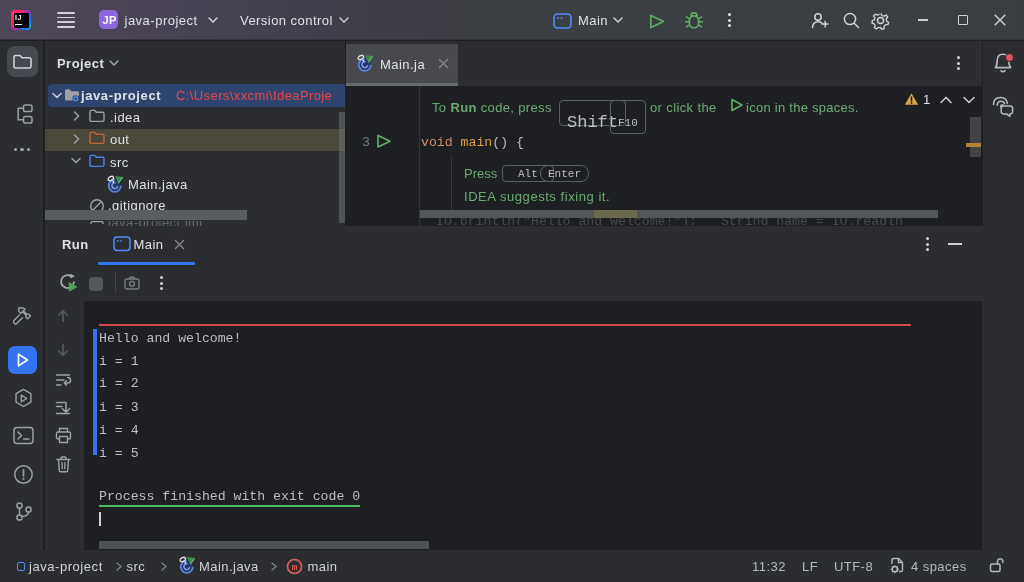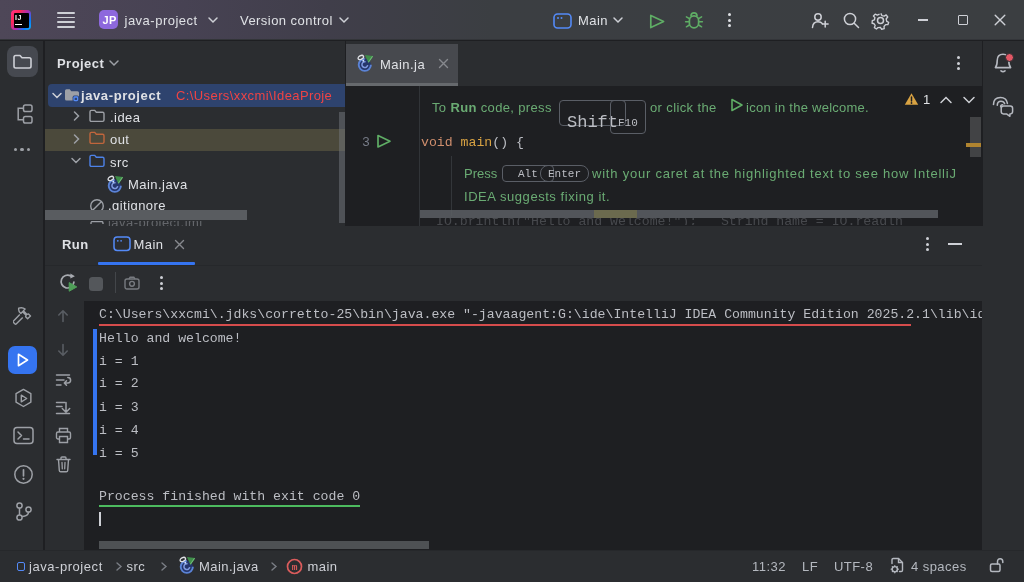--- a/index.html
+++ b/index.html
@@ -247,21 +247,21 @@
   <div class="abs" style="left:419px;top:86px;width:1px;height:140px;background:#313438;"></div>
   <div class="abs" style="left:451px;top:156px;width:1px;height:60px;background:#33363A;"></div>
 
   <div class="abs" style="left:432px;top:100px;height:18px;color:#6AAB73;font-size:13px;letter-spacing:0.35px;font-family:'Liberation Sans',sans-serif;white-space:nowrap;">To <b>Run</b> code, press</div>
   <div class="abs" style="left:559px;top:99.5px;height:17px;padding:12px 7px;border:1px solid #5A5E66;border-radius:4px;color:#BCBEC4;font-family:'Liberation Mono',monospace;font-size:17px;">Shift</div>
   <div class="abs" style="left:610px;top:99.5px;height:17px;padding:16px 7px;border:1px solid #5A5E66;border-radius:4px;color:#BCBEC4;font-family:'Liberation Mono',monospace;font-size:11px;">F10</div>
   <div class="abs" style="left:650px;top:100px;height:18px;color:#6AAB73;font-size:13px;letter-spacing:0.38px;font-family:'Liberation Sans',sans-serif;white-space:nowrap;">or click the</div>
   <svg class="abs" style="left:729px;top:97px" width="16" height="16">
       <path d="M3 2.5 L13 8 L3 13.5 Z" stroke="#5FAD65" stroke-width="1.6" fill="none" stroke-linejoin="round"></path>
     </svg>
-  <div class="abs" style="left:746px;top:100px;height:18px;color:#6AAB73;font-size:13px;letter-spacing:0.26px;font-family:'Liberation Sans',sans-serif;white-space:nowrap;">icon in the welcome.</div>
+  <div class="abs" style="left:746px;top:100px;height:18px;color:#6AAB73;font-size:13px;letter-spacing:0.26px;font-family:'Liberation Sans',sans-serif;white-space:nowrap;">icon in the spaces.</div>
 
   <svg class="abs" style="left:904px;top:92px" width="15" height="14">
     <path d="M7.5 1.2 L14.2 12.8 H0.8 Z" fill="#D9A343"></path>
     <path d="M7.5 5 V9" stroke="#1E1F22" stroke-width="1.5" stroke-linecap="round"></path>
     <circle cx="7.5" cy="11" r="0.9" fill="#1E1F22"></circle>
   </svg>
   <div class="abs ui" style="left:923px;top:92px;color:#DFE1E5;">1</div>
   <svg class="abs" style="left:939px;top:96px" width="14" height="9">
       <path d="M2 6.5 L7 1.5 L12 6.5" stroke="#CED0D6" stroke-width="1.5" fill="none" stroke-linecap="round"></path>
     </svg>
@@ -271,21 +271,20 @@
 
   <div class="abs mono" style="left:362px;top:135px;color:#767B87;">3</div>
   <svg class="abs" style="left:375px;top:132.5px" width="18" height="17">
       <path d="M3 2.5 L15 8.2 L3 13.9 Z" stroke="#5FAD65" stroke-width="1.7" fill="none" stroke-linejoin="round"></path>
     </svg>
   <div class="abs mono" style="left:421px;top:135px;white-space:pre;"><span style="color:#CF8E6D">void</span> <span style="color:#D9A343">main</span><span style="color:#BCBEC4">() {</span></div>
 
   <div class="abs" style="left:464px;top:166px;height:16px;color:#6AAB73;font-size:13px;font-family:'Liberation Sans',sans-serif;white-space:nowrap;">Press</div>
   <div class="abs" style="left:502px;top:165px;height:17px;padding:2px 15px;border:1px solid #5A5E66;border-radius:4px;color:#BCBEC4;font-family:'Liberation Mono',monospace;font-size:11px;">Alt</div>
   <div class="abs" style="left:540px;top:165px;height:17px;padding:2px 7px;border:1px solid #5A5E66;border-radius:8px;color:#BCBEC4;font-family:'Liberation Mono',monospace;font-size:11px;">Enter</div>
-  <div class="abs" style="left:592px;top:166px;height:16px;color:#6AAB73;font-size:13px;letter-spacing:0.78px;font-family:'Liberation Sans',sans-serif;white-space:nowrap;">with your caret at the highlighted text to see how IntelliJ</div>
   <div class="abs" style="left:464px;top:189px;height:16px;color:#6AAB73;font-size:13px;letter-spacing:0.55px;font-family:'Liberation Sans',sans-serif;white-space:nowrap;">IDEA suggests fixing it.</div>
 
   <div class="abs" style="left:436px;top:218px;width:480px;height:7px;overflow:hidden;">
     <div class="mono" style="position:absolute;left:0;top:-4px;color:#7E8187;opacity:0.42;white-space:pre;">IO.println("Hello and welcome!");   String name = IO.readln</div>
   </div>
 
   <div class="abs" style="left:420px;top:210px;width:518px;height:8px;background:rgba(92,95,100,0.85);"></div>
   <div class="abs" style="left:594px;top:210px;width:43px;height:8px;background:#6B6A4E;"></div>
 
   <div class="abs" style="left:970px;top:117px;width:11px;height:40px;background:rgba(255,255,255,0.16);"></div>
@@ -347,21 +346,20 @@
   <svg class="abs" style="left:55px;top:427px" width="17" height="17">
     <path d="M4.5 5 V1.5 H12.5 V5" stroke="#9DA0A6" stroke-width="1.4" fill="none"></path>
     <rect x="1.5" y="5" width="14" height="7" rx="1.5" stroke="#9DA0A6" stroke-width="1.4" fill="none"></rect>
     <path d="M4.5 9.5 H12.5 V15.5 H4.5 Z" stroke="#9DA0A6" stroke-width="1.4" fill="#2B2D30"></path>
   </svg>
   <svg class="abs" style="left:56px;top:456px" width="15" height="17">
     <path d="M1 3.5 H14 M5 3.5 V2 Q5 1 6 1 H9 Q10 1 10 2 V3.5 M2.5 3.5 L3.3 14.5 Q3.4 15.8 4.7 15.8 H10.3 Q11.6 15.8 11.7 14.5 L12.5 3.5" stroke="#9DA0A6" stroke-width="1.4" fill="none" stroke-linecap="round"></path>
     <path d="M6 6.5 L6.3 12.8 M9 6.5 L8.7 12.8" stroke="#9DA0A6" stroke-width="1.3" stroke-linecap="round"></path>
   </svg>
 
-  <div class="abs mono" style="left:99px;top:307px;width:883px;white-space:nowrap;overflow:hidden;height:14px;">C:\Users\xxcmi\.jdks\corretto-25\bin\java.exe "-javaagent:G:\ide\IntelliJ IDEA Community Edition 2025.2.1\lib\id</div>
   <div class="abs" style="left:99px;top:323.5px;width:812px;height:2.6px;background:#D64C4C;"></div>
   <div class="abs" style="left:93px;top:329px;width:3.5px;height:126px;background:#3574F0;"></div>
   <div class="abs mono" style="left:99px;top:331px;">Hello and welcome!</div>
   <div class="abs mono" style="left:99px;top:354px;">i = 1</div>
   <div class="abs mono" style="left:99px;top:376px;text-align:right;">i = 2</div>
   <div class="abs mono" style="left:99px;top:400px;">i = 3</div>
   <div class="abs mono" style="left:99px;top:423px;">i = 4</div>
   <div class="abs mono" style="left:99px;top:446px;">i = 5</div>
   <div class="abs mono" style="left:99px;top:489px;">Process finished with exit code 0</div>
   <div class="abs" style="left:99px;top:504.5px;width:261px;height:2.4px;background:#4DBB5F;"></div>

